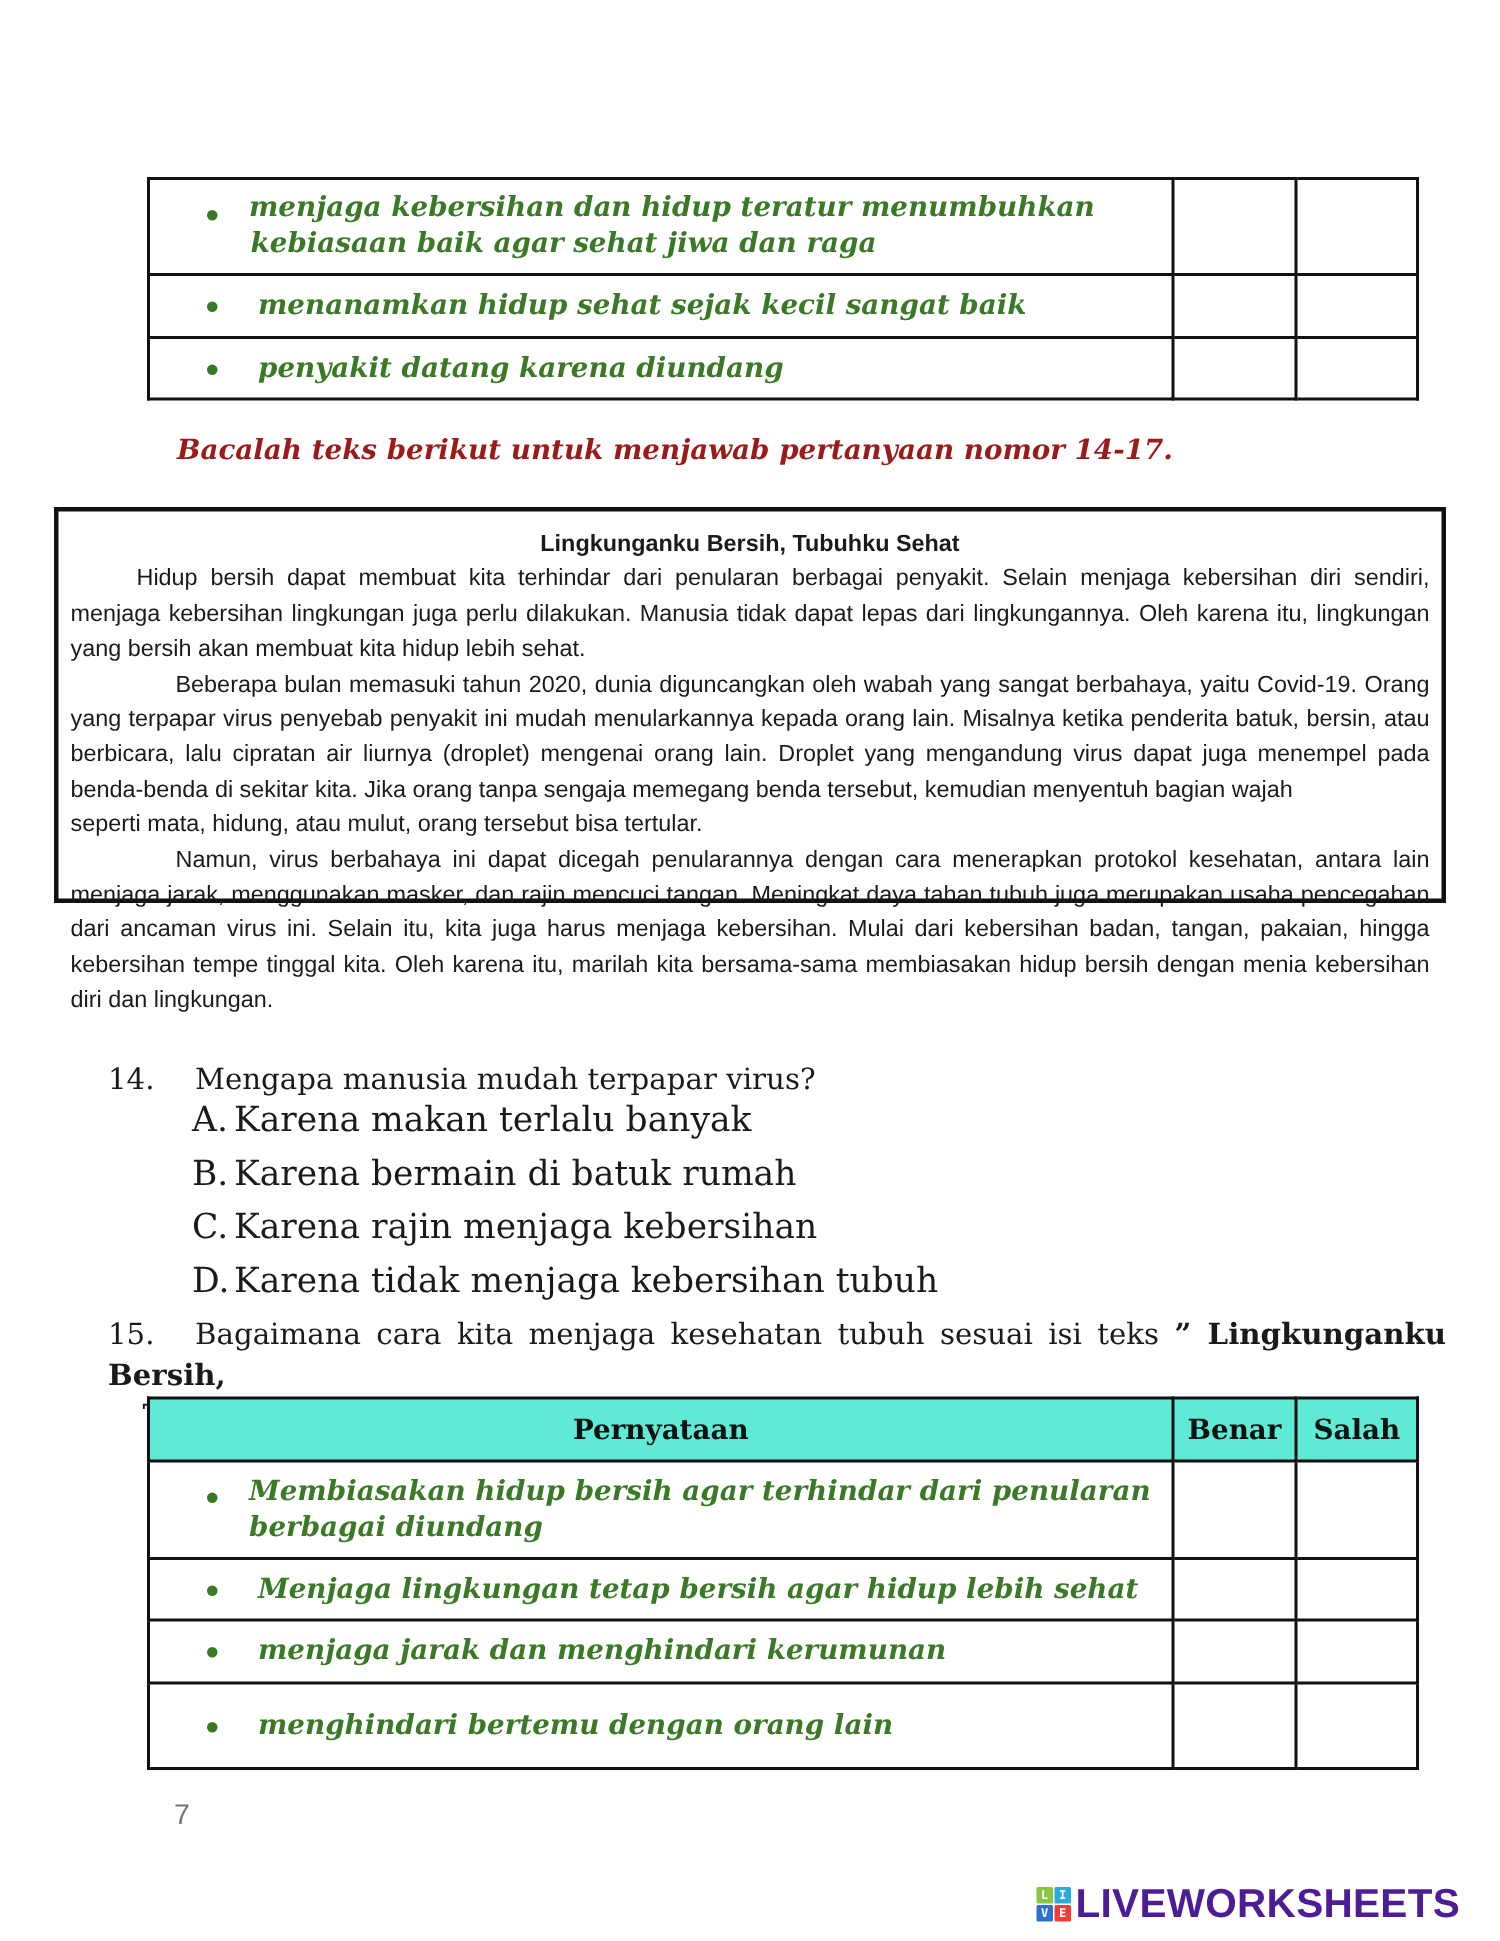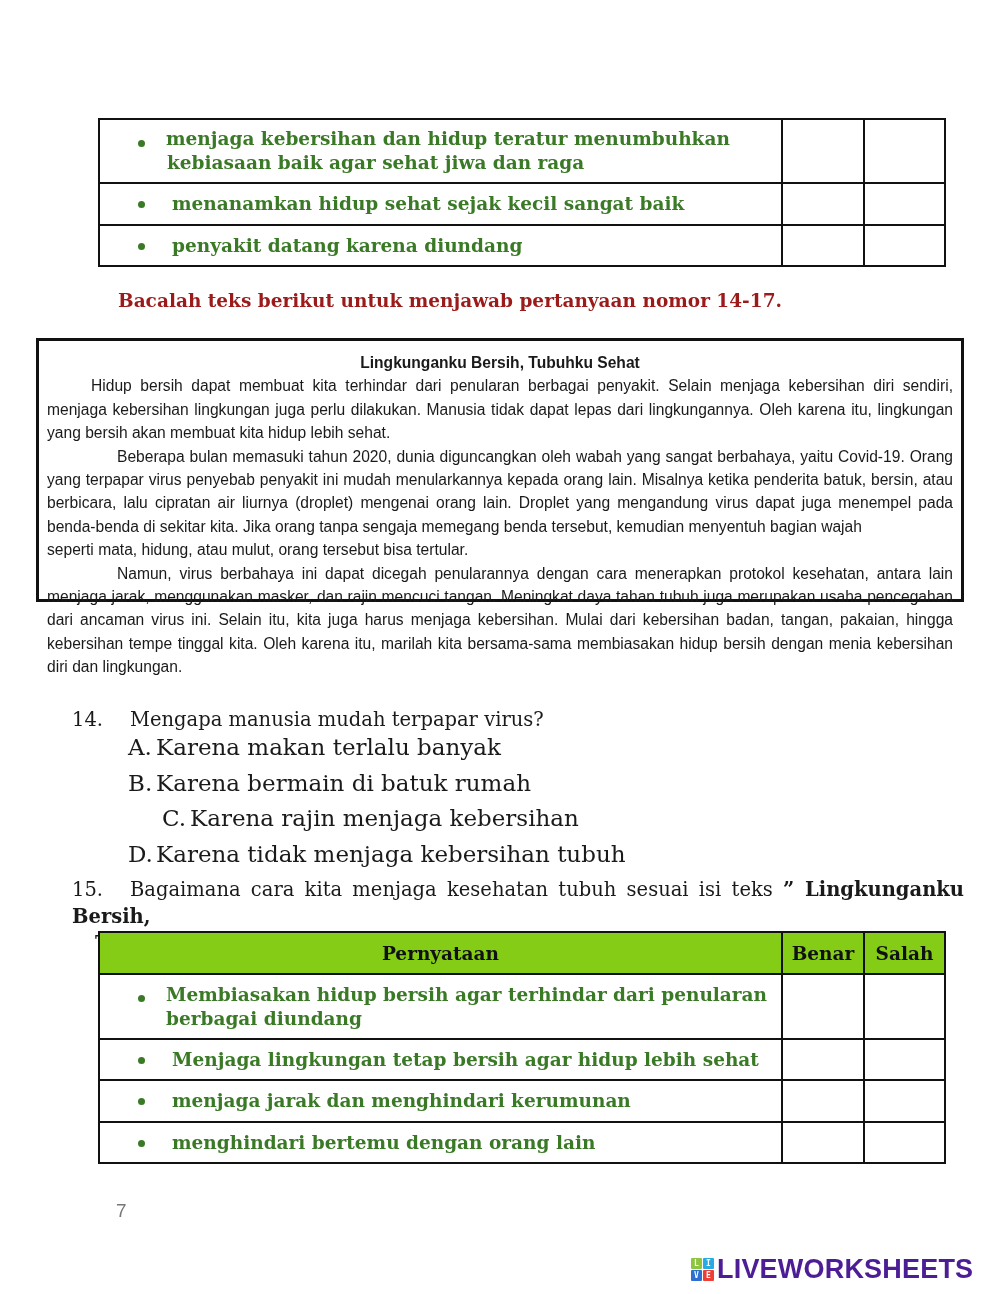--- a/index.html
+++ b/index.html
@@ -13,39 +13,39 @@
   .stmt-table td, .stmt-table th {
     border: 2px solid #111;
     vertical-align: middle;
   }
   .stmt-table col.c-stmt { width: 683px; }
   .stmt-table col.c-benar { width: 82px; }
   .stmt-table col.c-salah { width: 81px; }
 
   .stmt-cell {
     color: #3a7a26; font-weight: bold; font-size: 18.5px; line-height: 24px;
-    padding: 6px 10px 6px 38px; position: relative;
+    padding: 6px 10px 6px 38px; position: relative; font-style: italic;
   }
   .bullet {
     position: absolute; left: 38px; top: 50%;
     width: 7px; height: 7px; border-radius: 50%; background: #3a7a26;
     margin-top: -3px;
   }
   .stmt-cell.multi .bullet { top: 20px; margin-top: 0; }
   .stmt-text { display: block; margin-left: 28px; }
   .stmt-text.tight { margin-left: 29px; }
 
   #table1 { top: 118px; }
   #table1 tr.r1 td { height: 64px; }
   #table1 tr.r2 td { height: 42px; }
   #table1 tr.r3 td { height: 41px; }
 
   #instruction {
     position: absolute; left: 118px; top: 290px;
-    color: #9b1a1a; font-weight: bold; font-size: 18.5px;
+    color: #9b1a1a; font-weight: bold; font-size: 18.5px; font-style: italic;
   }
 
   #passage {
     position: absolute; left: 36px; top: 338px; width: 928px; height: 264px;
     border: 3px solid #111; padding: 10px 8px 0 8px;
     font-family: "Liberation Sans", sans-serif; font-size: 15.6px; line-height: 23.4px;
     color: #1a1a1a;
   }
   #passage .p-title { text-align: center; font-weight: bold; margin-bottom: 0; }
   #passage p { text-align: justify; }
@@ -57,40 +57,40 @@
     position: absolute; left: 72px; font-size: 19.5px; line-height: 26px;
   }
   .q-num { display: inline-block; width: 58px; }
   #q14 { top: 707px; }
   .option {
     position: absolute; left: 128px; font-size: 23px; line-height: 26px;
   }
   .opt-letter { display: inline-block; width: 28px; }
   #opt-a { top: 734px; }
   #opt-b { top: 770px; }
-  #opt-c { top: 805px; margin-left: 34px; }
+  #opt-c { top: 805px; }
   #opt-d { top: 841px; }
 
   #q15 {
     top: 876px; left: 72px; width: 892px; text-align: justify;
     line-height: 27px;
   }
   #q15 .line1 { display: block; text-align: justify; text-align-last: justify; }
   #q15 .line2 { display: block; padding-left: 23px; }
   b { font-weight: bold; }
 
   #table2 { top: 931px; }
   #table2 th {
-    background: #84cc16; color: #111; font-weight: bold; font-size: 18.5px;
+    background: #5eead4; color: #111; font-weight: bold; font-size: 18.5px;
     height: 42px; text-align: center;
   }
   #table2 tr.r1 td { height: 65px; }
   #table2 tr.r2 td { height: 41px; border-radius: 16px; }
   #table2 tr.r3 td { height: 42px; }
-  #table2 tr.r4 td { height: 41px; }
+  #table2 tr.r4 td { height: 57px; }
 
   #page-number {
     position: absolute; left: 116px; top: 1200px;
     font-family: "Liberation Sans", sans-serif; font-size: 19px; color: #777;
   }
 
   #logo {
     position: absolute; left: 691px; top: 1254px; height: 30px;
     display: flex; align-items: center;
   }

